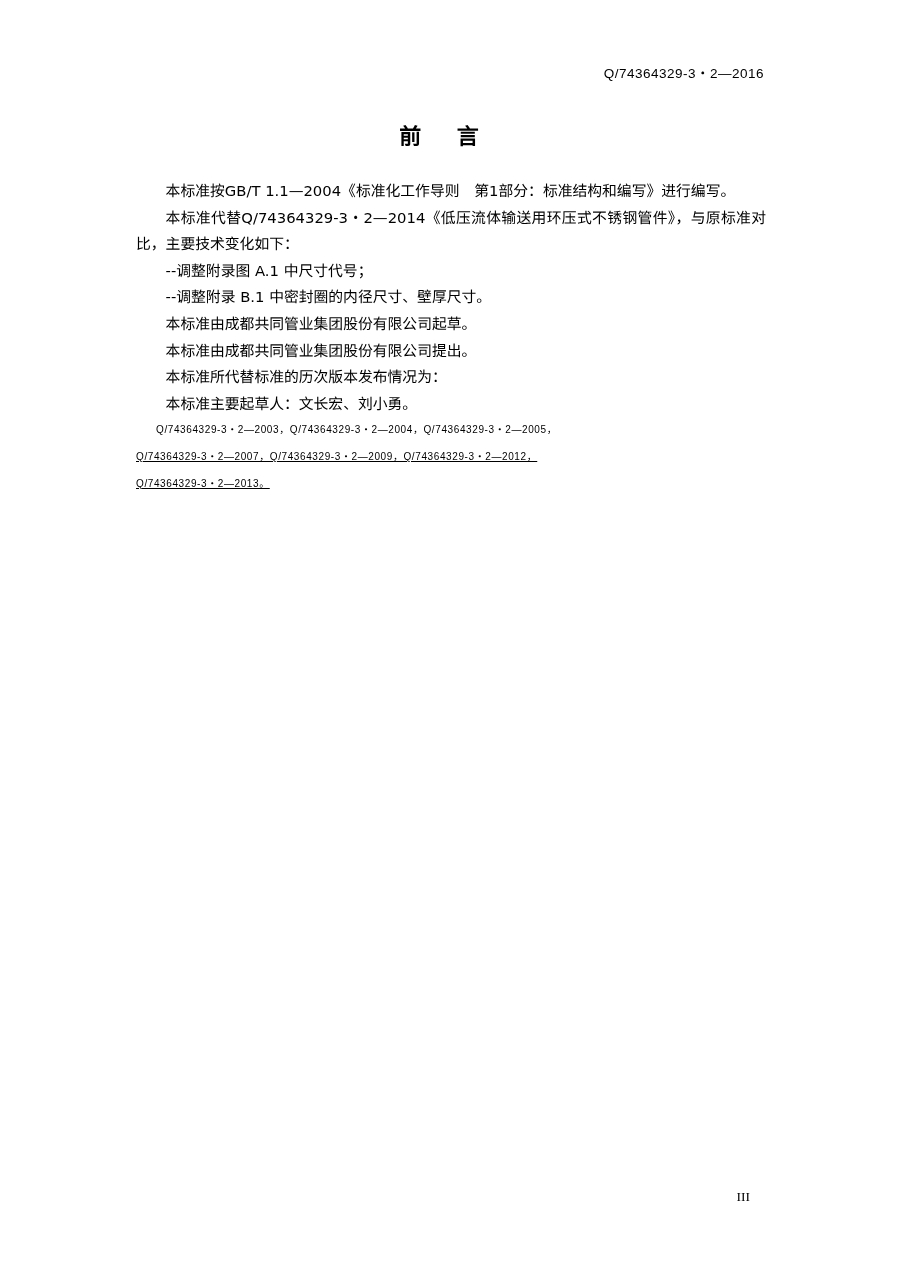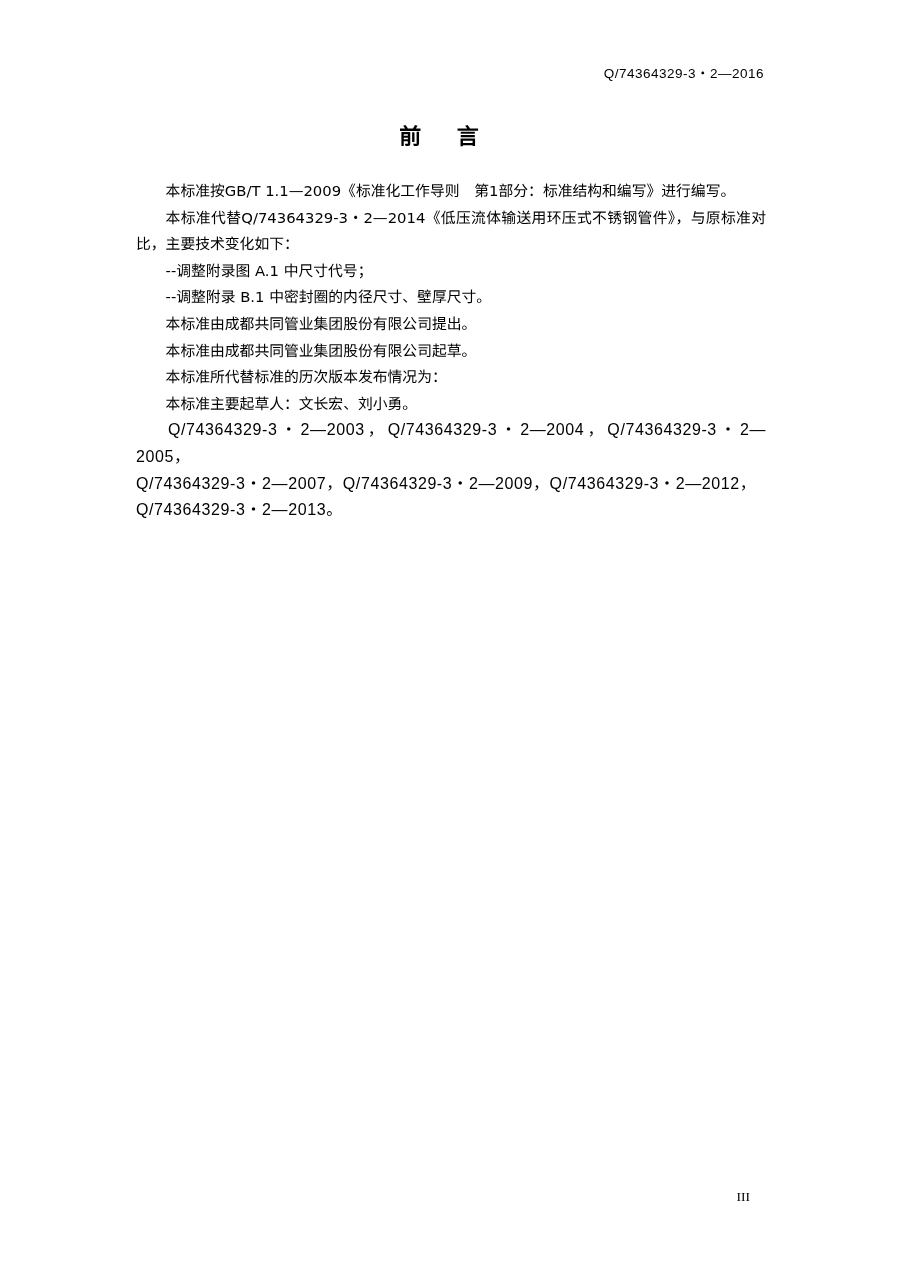--- a/index.html
+++ b/index.html
@@ -61,54 +61,55 @@
     margin: 0 0 0 0;
     text-indent: 2em;
     font-family: "DejaVu Sans", "Liberation Sans", sans-serif;
     font-size: 14.8px;
     line-height: 26.6px;
   }
   .version-list {
     margin: 0;
     text-indent: 2em;
     font-family: "Liberation Sans", "DejaVu Sans", sans-serif;
-    font-size: 16px;
+    font-size: 10px;
     line-height: 26.6px;
     letter-spacing: 0.6px;
     text-align: justify;
   }
   .version-list .cont {
     display: block;
     text-indent: 0;
+    text-decoration: underline;
   }
   .footer-page {
     position: absolute;
     bottom: 68px;
     right: 150px;
     font-family: "Liberation Serif", "DejaVu Serif", serif;
     font-size: 13.5px;
     color: #000;
   }
 </style>
 </head>
 <body>
 
 <div class="page">
 
   <div class="header-code">Q/74364329-3・2—2016</div>
 
   <div class="doc-title">前 言</div>
 
   <div class="body-block">
-    <p class="para">本标准按GB/T 1.1—2009《标准化工作导则　第1部分：标准结构和编写》进行编写。</p>
+    <p class="para">本标准按GB/T 1.1—2004《标准化工作导则　第1部分：标准结构和编写》进行编写。</p>
     <p class="para">本标准代替Q/74364329-3・2—2014《低压流体输送用环压式不锈钢管件》，与原标准对比，主要技术变化如下：</p>
     <p class="para">--调整附录图 A.1 中尺寸代号；</p>
     <p class="para">--调整附录 B.1 中密封圈的内径尺寸、壁厚尺寸。</p>
+    <p class="para">本标准由成都共同管业集团股份有限公司起草。</p>
     <p class="para">本标准由成都共同管业集团股份有限公司提出。</p>
-    <p class="para">本标准由成都共同管业集团股份有限公司起草。</p>
     <p class="para">本标准所代替标准的历次版本发布情况为：</p>
     <p class="para">本标准主要起草人：文长宏、刘小勇。</p>
 
     <div class="version-list">
       <span>Q/74364329-3・2—2003，Q/74364329-3・2—2004，Q/74364329-3・2—2005，</span>
       <span class="cont">Q/74364329-3・2—2007，Q/74364329-3・2—2009，Q/74364329-3・2—2012，</span>
       <span class="cont">Q/74364329-3・2—2013。</span>
     </div>
   </div>
 

